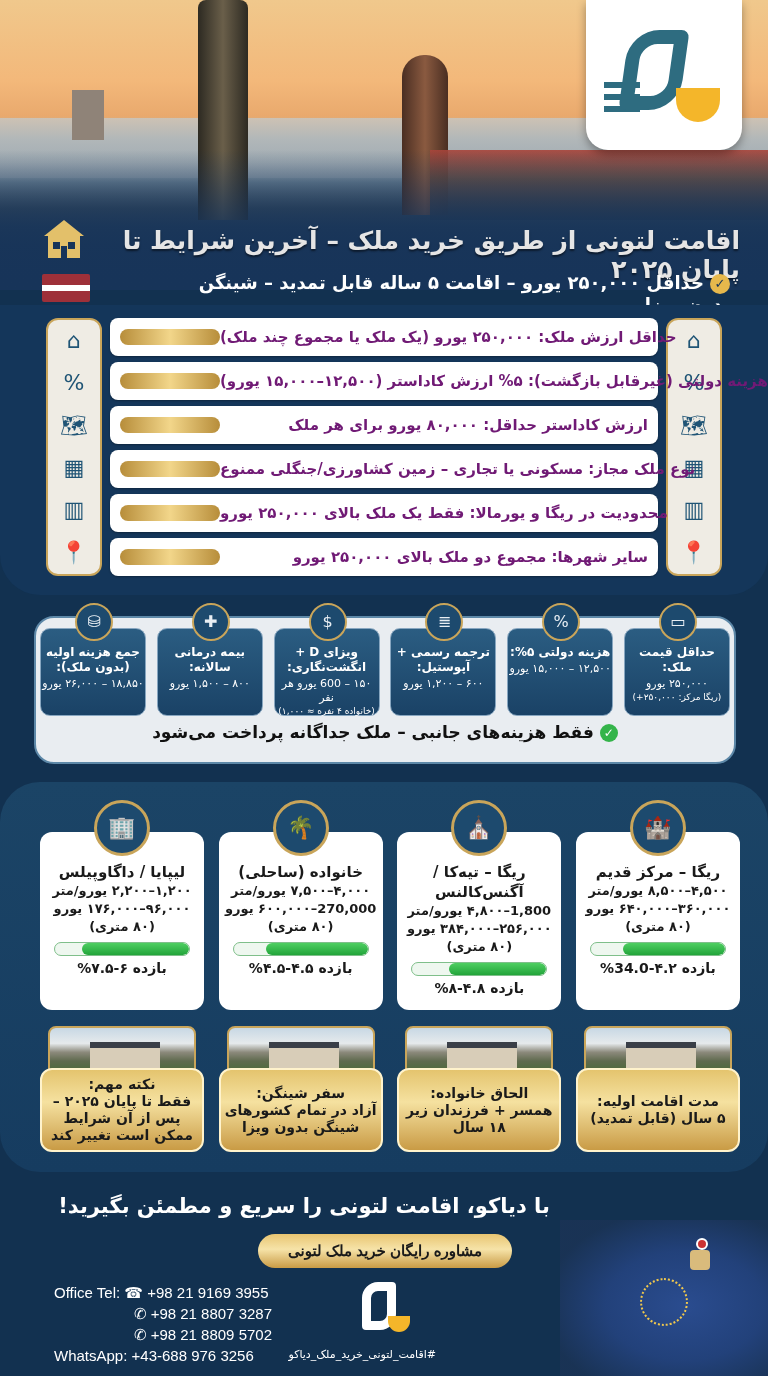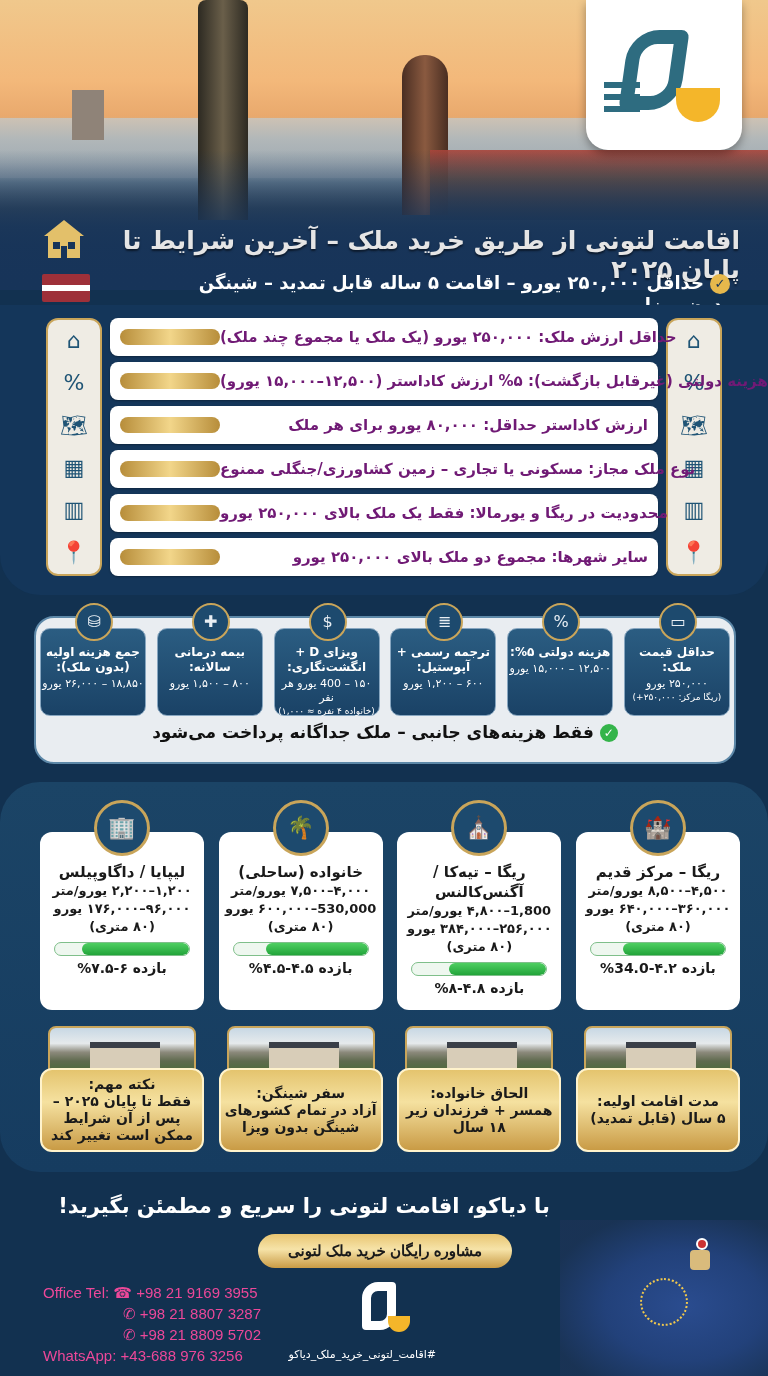--- a/index.html
+++ b/index.html
@@ -53,21 +53,21 @@
 .feat{width:164px;height:126px;position:relative}
 .feat .img{position:absolute;left:8px;top:0;width:148px;height:48px;border-radius:8px 8px 0 0;background:linear-gradient(180deg,#c8d8e4 0%,#e6eaec 35%,#8c8a7c 55%,#5f6a4e 75%,#4c6a3a 100%);border:2px solid #c9a55a}
 .feat .img::after{content:"";position:absolute;left:40px;top:14px;width:70px;height:24px;background:#d8cdb8;border-top:6px solid #3a3f48}
 .feat .card{position:absolute;left:0;top:42px;width:164px;height:84px;border-radius:12px;background:linear-gradient(180deg,#e4c46e,#f5e1a0 40%,#c99b45);border:2px solid #fff3cc;direction:rtl;text-align:center;font-weight:bold;font-size:14px;line-height:17px;color:#1a1a1a;display:flex;flex-direction:column;justify-content:center}
 .cta{position:absolute;left:0;top:1194px;width:608px;text-align:center;direction:rtl;font-weight:bold;font-size:21px;color:#fff}
 .cta-btn{position:absolute;left:258px;top:1234px;width:254px;height:34px;border-radius:17px;background:linear-gradient(180deg,#e8c572,#f6e3a8 45%,#c99b45);text-align:center;line-height:34px;direction:rtl;font-weight:bold;font-size:15px;color:#1a1a1a;border:none}
 .map{position:absolute;left:560px;top:1220px;width:208px;height:156px;background:radial-gradient(ellipse at 60% 55%,#2d4f96 0%,#24437f 45%,#1a3355 80%);opacity:.9}
 .stars{position:absolute;left:640px;top:1278px;width:48px;height:48px;border-radius:50%;border:2px dotted #f2c94c}
 .latvia{position:absolute;left:690px;top:1250px;width:20px;height:20px;background:#d9bb7c;border-radius:4px}
 .pin{position:absolute;left:696px;top:1238px;width:12px;height:12px;background:#c33;border-radius:50%;border:2px solid #fff}
-.contacts{position:absolute;left:43px;top:1282px;font-family:"Liberation Sans",sans-serif;font-size:15px;color:#ec4899;line-height:21px}
+.contacts{position:absolute;left:54px;top:1282px;font-family:"Liberation Sans",sans-serif;font-size:15px;color:#ffffff;line-height:21px}
 .contacts .r{text-align:right;width:218px}
 .flogo{position:absolute;left:350px;top:1282px;width:70px;height:56px}
 .flogo .s{position:absolute;left:12px;top:0;width:34px;height:48px;border:9px solid #fff;border-radius:16px 4px 16px 4px}
 .flogo .y{position:absolute;left:38px;top:34px;width:22px;height:16px;background:#f4b62a;border-radius:0 0 11px 11px}
 .hashtag{position:absolute;left:296px;top:1348px;width:140px;text-align:center;direction:rtl;font-size:11px;color:#fff}
 </style>
 </head>
 <body>
 
 <div class="hero">
@@ -155,21 +155,21 @@
     <div class="l2">۱۲,۵۰۰ – ۱۵,۰۰۰ یورو</div>
   </div>
   <div class="cost">
     <span class="cico">≣</span>
     <div class="l1">ترجمه رسمی + آپوستیل:</div>
     <div class="l2">۶۰۰ – ۱,۲۰۰ یورو</div>
   </div>
   <div class="cost">
     <span class="cico">$</span>
     <div class="l1">ویزای D + انگشت‌نگاری:</div>
-    <div class="l2">۱۵۰ – 400 یورو هر نفر</div>
+    <div class="l2">۱۵۰ – 600 یورو هر نفر</div>
     <div class="l3">(خانواده ۴ نفره ≈ ۱,۰۰۰)</div>
   </div>
   <div class="cost">
     <span class="cico">✚</span>
     <div class="l1">بیمه درمانی سالانه:</div>
     <div class="l2">۸۰۰ – ۱,۵۰۰ یورو</div>
   </div>
   <div class="cost">
     <span class="cico">⛁</span>
     <div class="l1">جمع هزینه اولیه (بدون ملک):</div>
@@ -201,21 +201,21 @@
     <div class="p">(۸۰ متری)</div>
     <div class="bar">
         <i style="width:73%"></i>
       </div>
     <div class="yield">بازده ۴.۸-۸%</div>
   </div>
   <div class="city">
     <span class="cico">🌴</span>
     <div class="name">خانواده (ساحلی)</div>
     <div class="p">۴,۰۰۰–۷,۵۰۰ یورو/متر</div>
-    <div class="p">530,000–۶۰۰,۰۰۰ یورو</div>
+    <div class="p">270,000–۶۰۰,۰۰۰ یورو</div>
     <div class="p">(۸۰ متری)</div>
     <div class="bar">
         <i style="width:76%"></i>
       </div>
     <div class="yield">بازده ۴.۵-۴.۵%</div>
   </div>
   <div class="city">
     <span class="cico">🏢</span>
     <div class="name">لیپایا / داگاوپیلس</div>
     <div class="p">۱,۲۰۰–۲,۲۰۰ یورو/متر</div>

